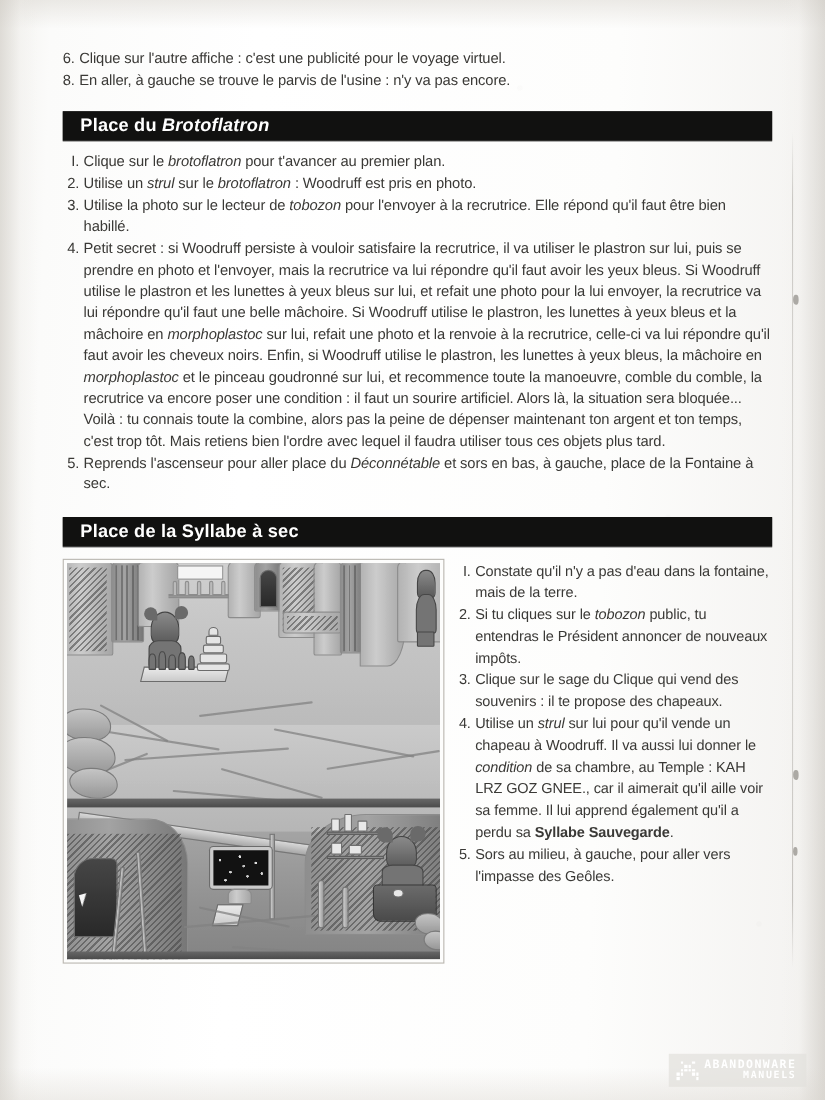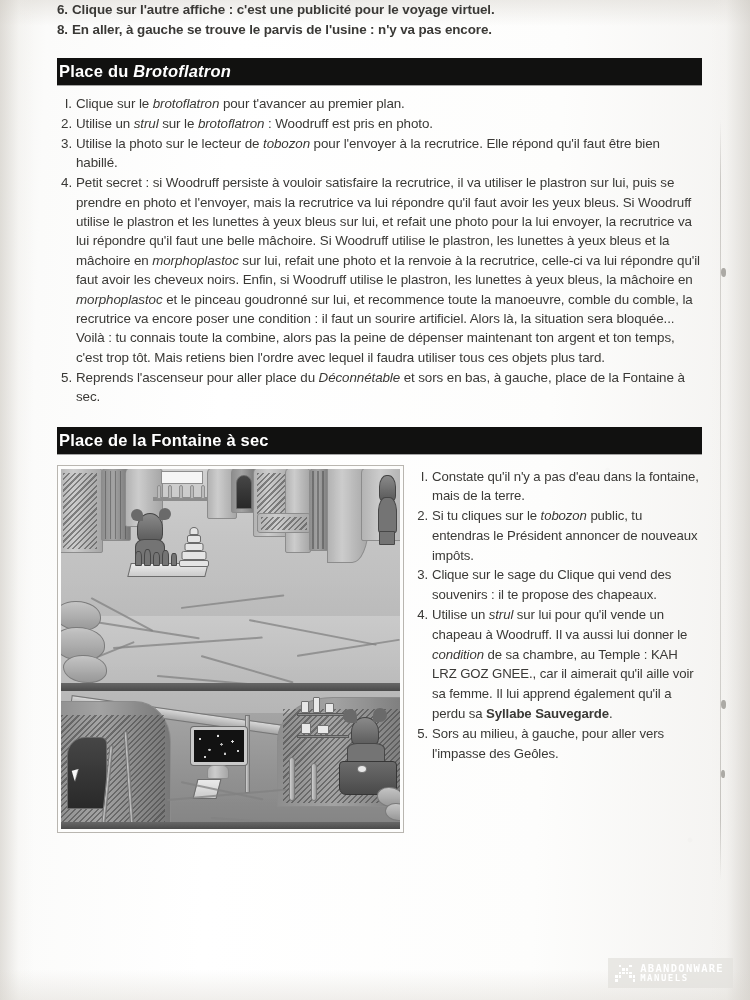--- a/index.html
+++ b/index.html
@@ -74,21 +74,21 @@
   }
   .num { display: inline-block; min-width: 15px; }
 
   
   .banner {
     background: #111110;
     color: #ffffff;
     height: 27px;
     display: flex;
     align-items: center;
-    padding-left: 2px;
+    padding-left: 16px;
     box-shadow: 0 1px 0 rgba(0,0,0,.35);
   }
   .banner-text {
     font-size: 16.5px;
     font-weight: bold;
     letter-spacing: .2px;
     white-space: pre;
   }
   .banner-text i { font-style: italic; }
 
@@ -298,40 +298,41 @@
   .wm-invader span { background: transparent; }
   .wm-invader span.on { background: #ffffff; }
   .wm-text { line-height: 1.02; }
   .wm-line {
     font-family: "DejaVu Sans Mono", monospace;
     font-size: 10.5px;
     letter-spacing: 1.3px;
     color: #ffffff;
     font-weight: bold;
     display: block;
+    text-align: right;
   }
   .wm-line.small { font-size: 9px; letter-spacing: 1.5px; }
 </style>
 </head>
 <body>
 
 <div class="page">
   <div class="scan-noise"></div>
   <div class="edge-top"></div>
   <div class="edge-left"></div>
   <div class="edge-right"></div>
   <div class="edge-bottom"></div>
   <div class="binding-line"></div>
   <div class="speck" style="right:24px;top:268px;width:5px;height:9px;"></div>
   <div class="speck" style="right:24px;top:700px;width:5px;height:9px;"></div>
   <div class="speck" style="right:25px;top:770px;width:4px;height:8px;"></div>
 
   <div class="content">
 
-    <ul class="intro-list" style="font-weight:bold;">
+    <ul class="intro-list" style="margin-top:43px;">
       <li>
         <span class="num">6.</span><span>Clique sur l'autre affiche : c'est une publicité        pour le voyage virtuel.</span>
       </li>
       <li>
         <span class="num">8.</span><span>En aller, à gauche se trouve le parvis de l'usine : n'y va pas encore.</span>
       </li>
     </ul>
 
     <div class="banner" style="margin-top:19px;">
       <div class="banner-text"><span>Place du </span><i>Brotoflatron</i></div>
@@ -354,21 +355,21 @@
         <span class="marker">4.</span>
         <span class="body">Petit secret : si Woodruff persiste à vouloir satisfaire la recrutrice, il va utiliser le plastron sur lui, puis se prendre en photo et l'envoyer, mais la recrutrice va lui répondre qu'il faut avoir les yeux bleus. Si Woodruff utilise le plastron et les lunettes à yeux bleus sur lui, et refait une photo pour la lui envoyer, la recrutrice va lui répondre qu'il faut une belle mâchoire. Si Woodruff utilise le plastron, les lunettes à yeux bleus et la mâchoire en <i>morphoplastoc</i> sur lui, refait une photo et la renvoie à la recrutrice, celle-ci va lui répondre qu'il faut avoir les cheveux noirs. Enfin, si Woodruff utilise le plastron, les lunettes à yeux bleus, la mâchoire en <i>morphoplastoc</i> et le pinceau goudronné sur lui, et recommence toute la manoeuvre, comble du comble, la recrutrice va encore poser une condition : il faut un sourire artificiel. Alors là, la situation sera bloquée... Voilà : tu connais toute la combine, alors pas la peine de dépenser maintenant ton argent et ton temps, c'est trop tôt. Mais retiens bien l'ordre avec lequel il faudra utiliser tous ces objets plus tard.</span>
       </li>
       <li>
         <span class="marker">5.</span>
         <span class="body">Reprends l'ascenseur pour aller place du <i>Déconnétable</i> et sors en bas, à gauche, place de la Fontaine à sec.</span>
       </li>
     </ol>
 
     <div class="banner" style="margin-top:20px;">
-      <div class="banner-text">Place de la Fontaine à sec</div>
+      <div class="banner-text">Place de la Syllabe à sec</div>
     </div>
 
     <div class="fontaine-row">
 
       <div class="illus-wrap">
         <div class="illus">
           <div class="sky"></div>
           <div class="ground"></div>
           <div class="ground-lower"></div>
 

